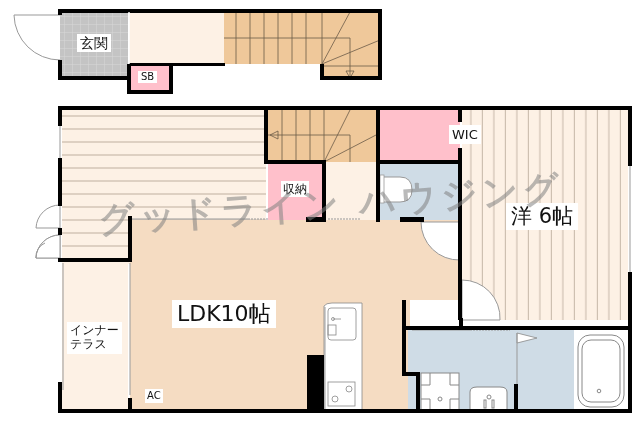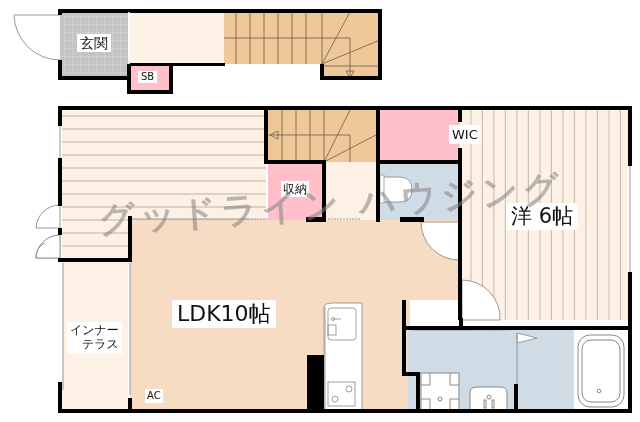--- a/index.html
+++ b/index.html
@@ -209,20 +209,20 @@
     <line x1="630" y1="166" x2="630" y2="272" stroke="#999" stroke-width="1"></line>
     <line x1="60" y1="126" x2="60" y2="158" stroke="#999" stroke-width="1"></line>
   </svg>
 
   <div class="lbl" style="left:77px;top:34px;font-size:14px;padding:2px 3px;">玄関</div>
   <div class="lbl" style="left:138px;top:71px;font-size:10px;padding:1px 3px;">SB</div>
   <div class="lbl" style="left:281px;top:181px;font-size:12px;padding:2px 2px;">収納</div>
   <div class="lbl" style="left:401px;top:125px;font-size:13px;padding:3px 3px;margin-left:48px;">WIC</div>
   <div class="lbl" style="left:506px;top:203px;font-size:21px;padding:3px 5px;">洋 6帖</div>
   <div class="lbl" style="left:172px;top:300px;font-size:22px;padding:3px 5px;">LDK10帖</div>
-  <div class="lbl" style="left:67px;top:322px;font-size:12px;padding:2px 3px;text-align:right;line-height:1.15;">
+  <div class="lbl" style="left:67px;top:322px;font-size:12px;padding:2px 3px;text-align:left;line-height:1.15;">
     <div>インナー</div>
     <div>テラス</div>
   </div>
   <div class="lbl" style="left:145px;top:389px;font-size:10px;padding:2px 2px;">AC</div>
 
   <div class="watermark">グッドライン ハウジング</div>
 </div>
 
 </body></html>

